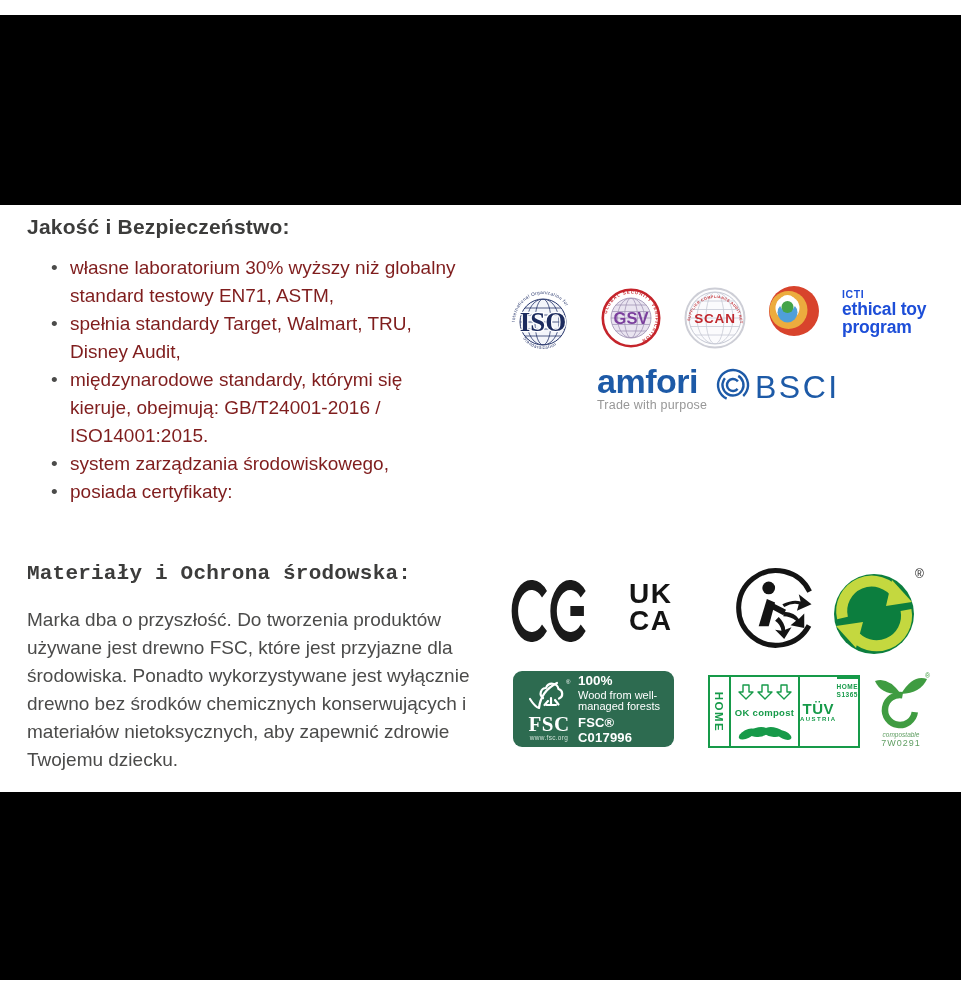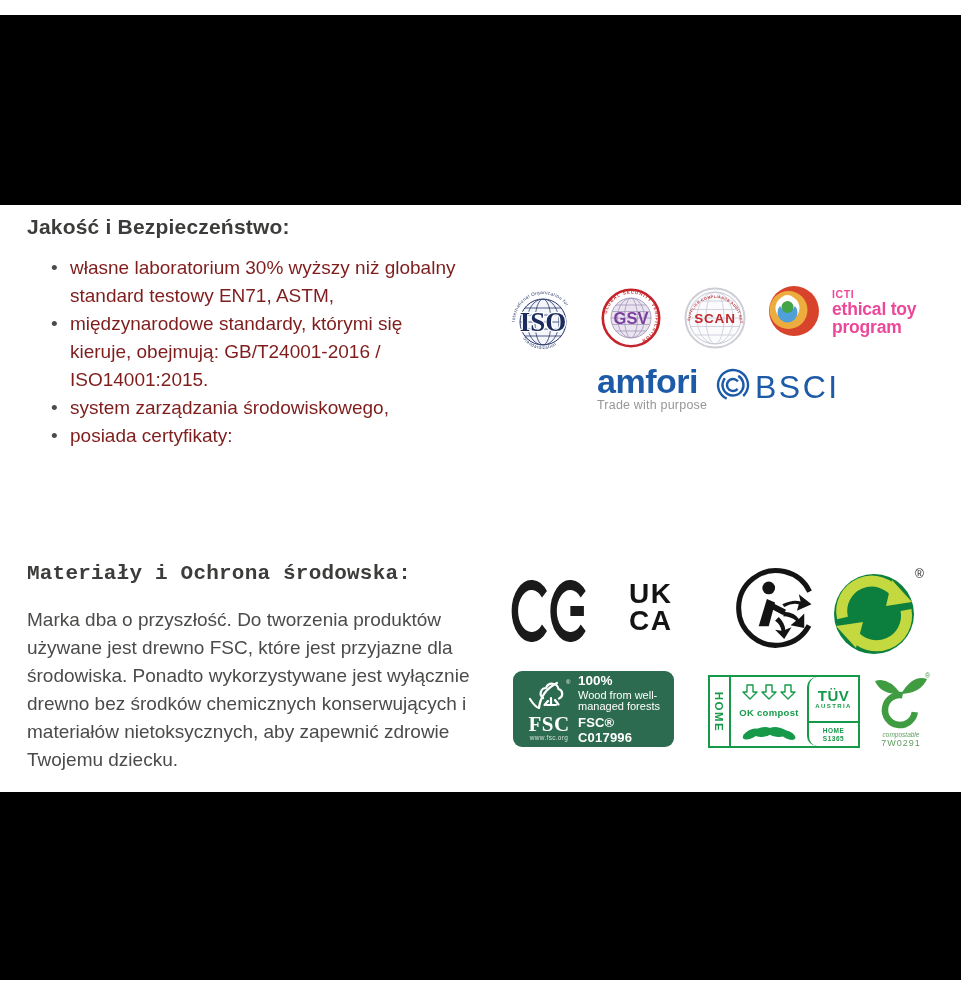--- a/index.html
+++ b/index.html
@@ -18,21 +18,21 @@
   ul.bullets li{position:relative;padding-left:19px;margin:0;}
   ul.bullets li::before{content:"\2022";position:absolute;left:0;top:0;color:#4b4b4a;}
 
   .paragraph{position:absolute;left:27px;top:606px;width:456px;margin:0;
              font-size:19px;line-height:28px;color:#4b4b4a;}
 
   .abs{position:absolute;}
 
   
   .icti{left:764px;top:283px;display:flex;align-items:flex-start;}
-  .icti-text{margin-left:10px;padding-top:5px;color:#ec4899;}
+  .icti-text{margin-left:20px;padding-top:5px;color:#1d4ed8;}
   .icti-abbr{font-size:10.5px;font-weight:bold;letter-spacing:.6px;}
   .icti-line{font-size:17.5px;font-weight:bold;line-height:18px;letter-spacing:-.2px;}
 
   
   .amfori{left:597px;top:364px;display:flex;align-items:flex-start;}
   .amfori-name{font-size:34px;font-weight:bold;color:#1d5aa7;line-height:34px;letter-spacing:-.5px;}
   .amfori-tag{font-size:12.5px;color:#979797;margin-top:0px;letter-spacing:.2px;}
   .amfori-icon{margin-left:7px;margin-top:2px;}
   .bsci{left:755px;top:369px;font-size:32px;font-weight:500;letter-spacing:2.5px;color:#1d5aa7;}
 
@@ -51,21 +51,21 @@
   .fsc-desc{font-size:11px;line-height:10.5px;margin-top:2px;}
   .fsc-code{font-size:13px;font-weight:bold;margin-top:4px;letter-spacing:.2px;}
 
   
   .okc{left:708px;top:675px;width:152px;height:73px;border:2.5px solid #169a49;background:#fff;
        display:flex;box-sizing:border-box;color:#169a49;}
   .okc-home{width:19px;border-right:2.5px solid #169a49;display:flex;align-items:center;justify-content:center;}
   .okc-home span{transform:rotate(90deg);font-size:11.5px;font-weight:bold;letter-spacing:1.5px;white-space:nowrap;}
   .okc-mid{width:76px;display:flex;flex-direction:column;align-items:center;justify-content:center;gap:7px;padding:2px 0;}
   .okc-label{font-size:9.5px;font-weight:bold;letter-spacing:.3px;}
-  .okc-right{flex:1;border-left:2.5px solid #169a49;display:flex;flex-direction:column;border-radius:10px;}
+  .okc-right{flex:1;border-left:2.5px solid #169a49;display:flex;flex-direction:row;}
   .okc-tuv{flex:1;display:flex;flex-direction:column;align-items:center;justify-content:center;}
   .okc-tuv-name{font-size:15px;font-weight:bold;letter-spacing:.5px;line-height:14px;}
   .okc-tuv-sub{font-size:6px;font-weight:bold;letter-spacing:1.4px;}
   .okc-cert{height:23px;border-top:2.5px solid #169a49;display:flex;flex-direction:column;align-items:center;justify-content:center;
             font-size:6.5px;font-weight:bold;line-height:7.5px;letter-spacing:.5px;}
 
   
   .seedling{left:869px;top:670px;width:64px;display:flex;flex-direction:column;align-items:center;}
   .seed-line1{font-size:6.5px;font-style:italic;color:#5f9e62;margin-top:1px;}
   .seed-line2{font-size:9px;color:#5f9e62;letter-spacing:1px;}
@@ -73,20 +73,21 @@
 </head>
 <body>
 
 <div class="canvas">
 
   <div class="bar bar-top"></div>
 
   <h2 class="heading heading-quality">Jakość i Bezpieczeństwo:</h2>
   <ul class="bullets">
     <li>własne laboratorium 30% wyższy niż globalny standard testowy EN71, ASTM,</li>
+    <li>spełnia standardy Target, Walmart, TRU, Disney Audit,</li>
     <li>międzynarodowe standardy, którymi się kieruje, obejmują: GB/T24001-2016 / ISO14001:2015.</li>
     <li>system zarządzania środowiskowego,</li>
     <li>posiada certyfikaty:</li>
   </ul>
 
   <svg class="abs" style="left:504px;top:281px;" width="78" height="76" viewBox="0 0 78 76">
     <defs>
       <path id="isoTop" d="M11 41 A28 28 0 0 1 67 41"></path>
       <path id="isoBot" d="M15 44 A24 24 0 0 0 63 44"></path>
       <clipPath id="isoClip">

